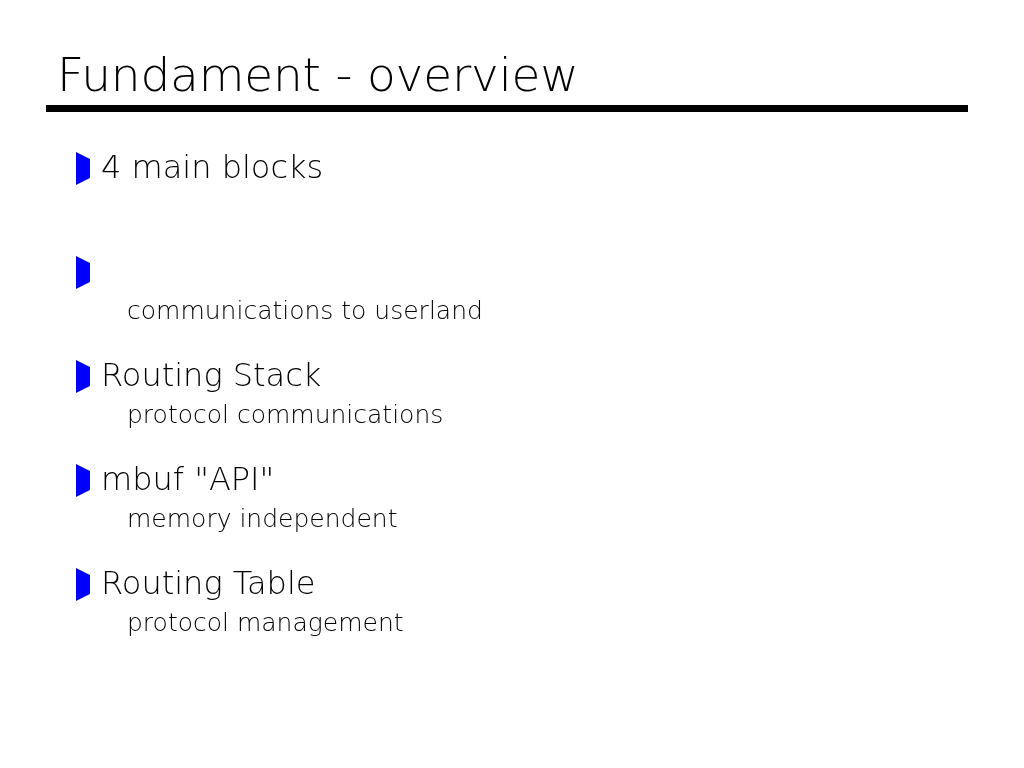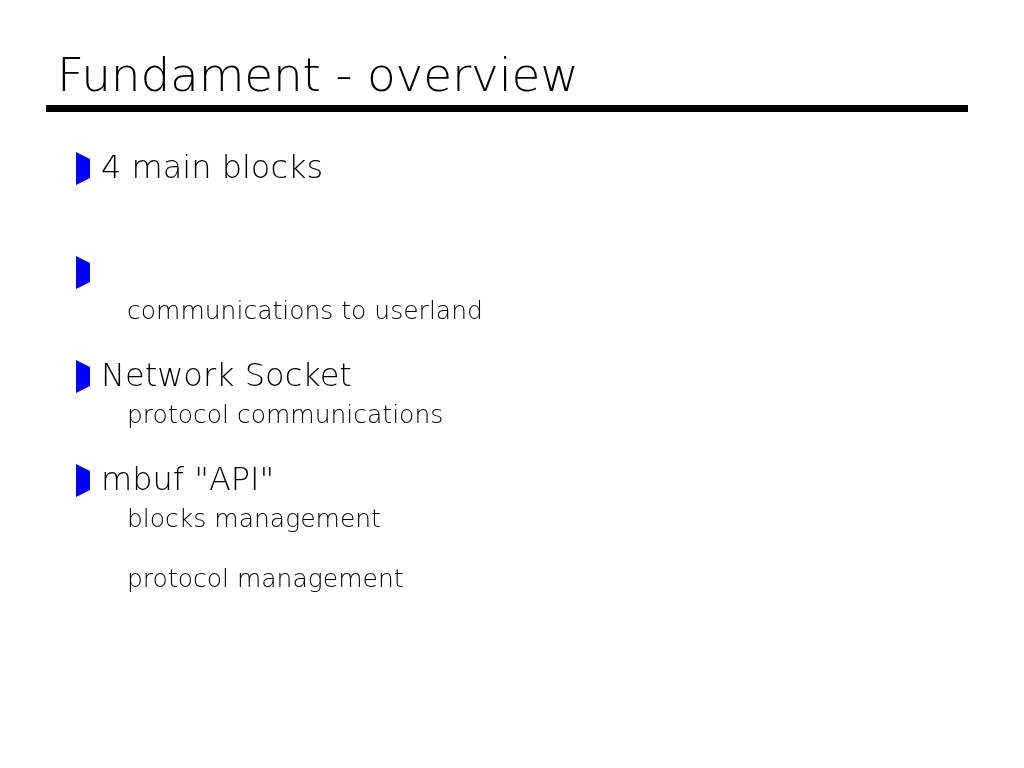--- a/index.html
+++ b/index.html
@@ -143,40 +143,44 @@
       </div>
       <div class="lvl2">
         <span class="dot-marker"><span class="dot"></span></span>
         <span class="lvl2-text">communications to userland</span>
       </div>
     </div>
 
     <div class="group">
       <div class="lvl1">
         <span class="tri-marker"><span class="tri"></span></span>
-        <span class="lvl1-text">Network Socket</span>
+        <span class="lvl1-text">Routing Stack</span>
       </div>
       <div class="lvl2">
         <span class="dot-marker"><span class="dot"></span></span>
         <span class="lvl2-text">protocol communications</span>
       </div>
     </div>
 
     <div class="group">
       <div class="lvl1">
         <span class="tri-marker"><span class="tri"></span></span>
         <span class="lvl1-text">mbuf "API"</span>
       </div>
       <div class="lvl2">
         <span class="dot-marker"><span class="dot"></span></span>
-        <span class="lvl2-text">blocks management</span>
+        <span class="lvl2-text">memory independent</span>
       </div>
     </div>
 
     <div class="group">
+      <div class="lvl1">
+        <span class="tri-marker"><span class="tri"></span></span>
+        <span class="lvl1-text">Routing Table</span>
+      </div>
       <div class="lvl2">
         <span class="dot-marker"><span class="dot"></span></span>
         <span class="lvl2-text">protocol management</span>
       </div>
     </div>
 
   </div>
 </div>
 
 </body></html>

